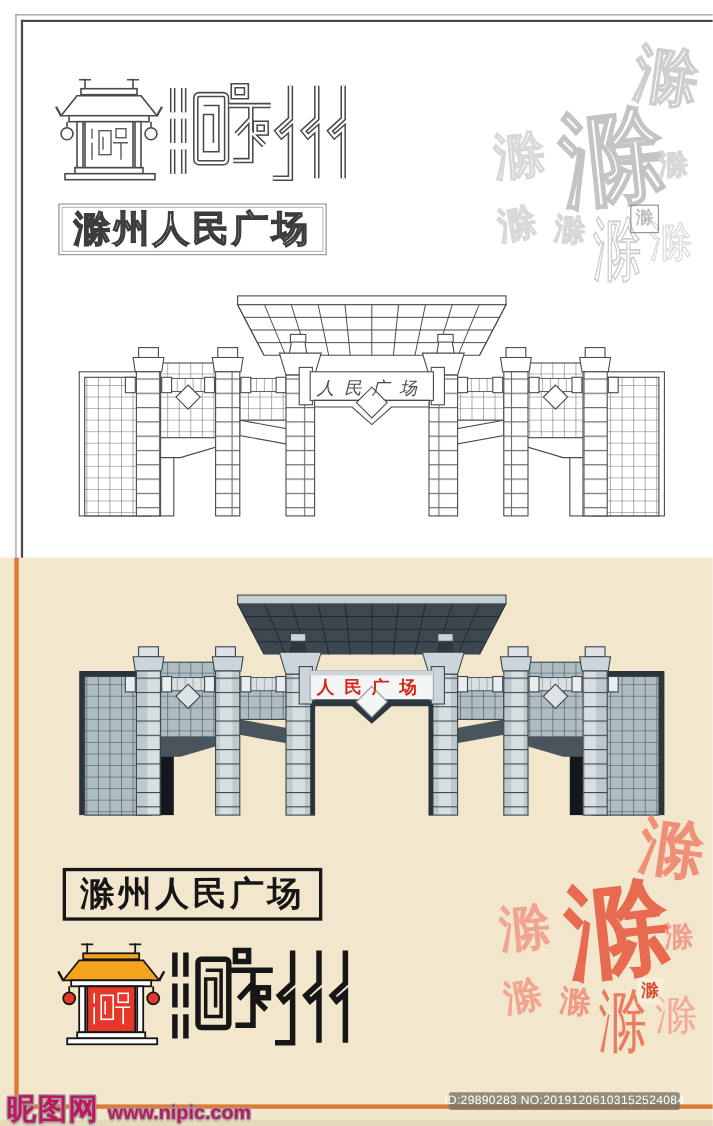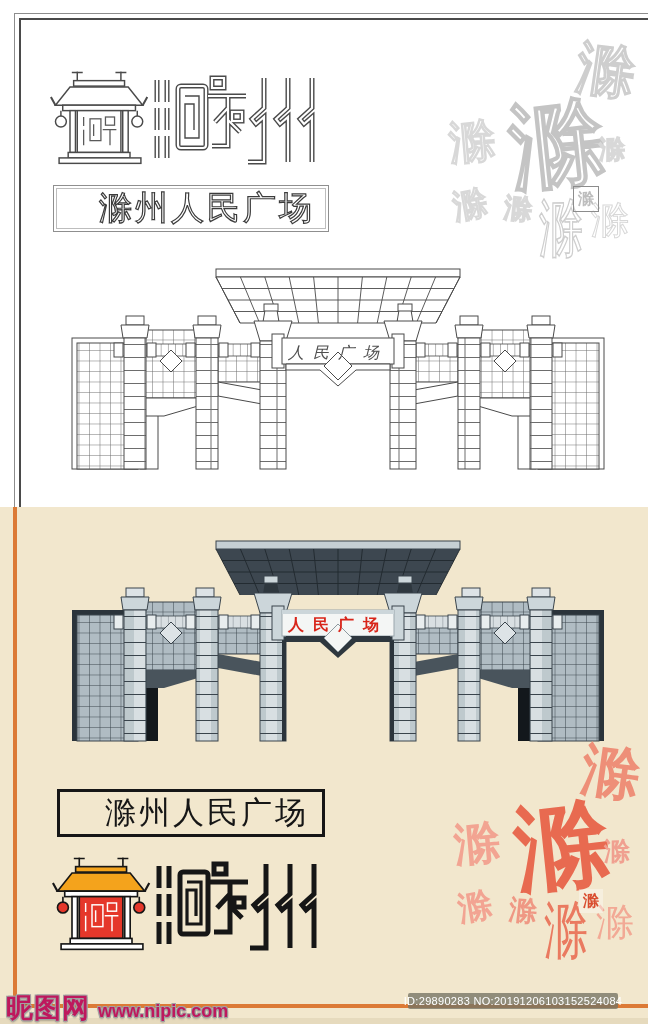--- a/index.html
+++ b/index.html
@@ -14,21 +14,21 @@
   .fr-inner-left{left:19px;top:18px;width:2px;height:490px;background:#4a4a4a;}
 
   
   .cream{position:absolute;left:0;top:507px;width:648px;height:517px;background:#f2e7cd;}
   .orange-left{position:absolute;left:13px;top:507px;width:4px;height:500px;background:#dc7a36;}
   .orange-bottom{position:absolute;left:13px;top:1004px;right:0;height:4px;background:#dc7a36;}
   .bottom-strip{position:absolute;left:0;top:1018px;width:648px;height:6px;background:#e6dabd;}
 
   
   .titlebox{position:absolute;display:flex;align-items:center;justify-content:center;
-    font-weight:normal;letter-spacing:3px;white-space:nowrap;padding-left:32px;}
+    font-weight:bold;letter-spacing:3px;white-space:nowrap;}
   .titlebox.top{left:53px;top:185px;width:242px;height:45px;border:1px solid #8f8f8f;
     box-shadow:inset 0 0 0 2px #fff, inset 0 0 0 3px #bdbdbd;
     color:#6a6a6a;font-size:33px;
     -webkit-text-stroke:1.2px #3c3c3c;-webkit-text-fill-color:#ffffff;}
   .titlebox.bottom{left:57px;top:789px;width:230px;height:42px;border:3px solid #161616;
     color:#161616;font-size:31px;}
 
   
   .cluster{position:absolute;width:218px;height:235px;}
   .cluster span{position:absolute;transform:translate(-50%,-50%);line-height:1;white-space:nowrap;}

